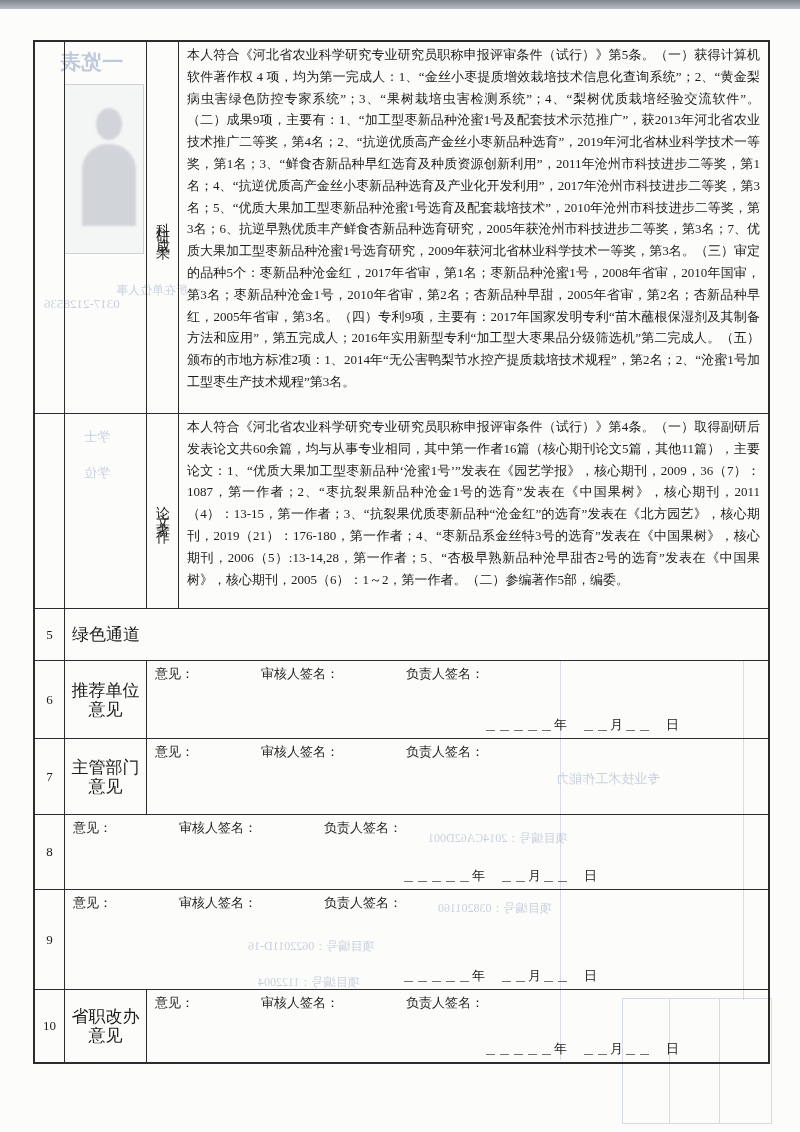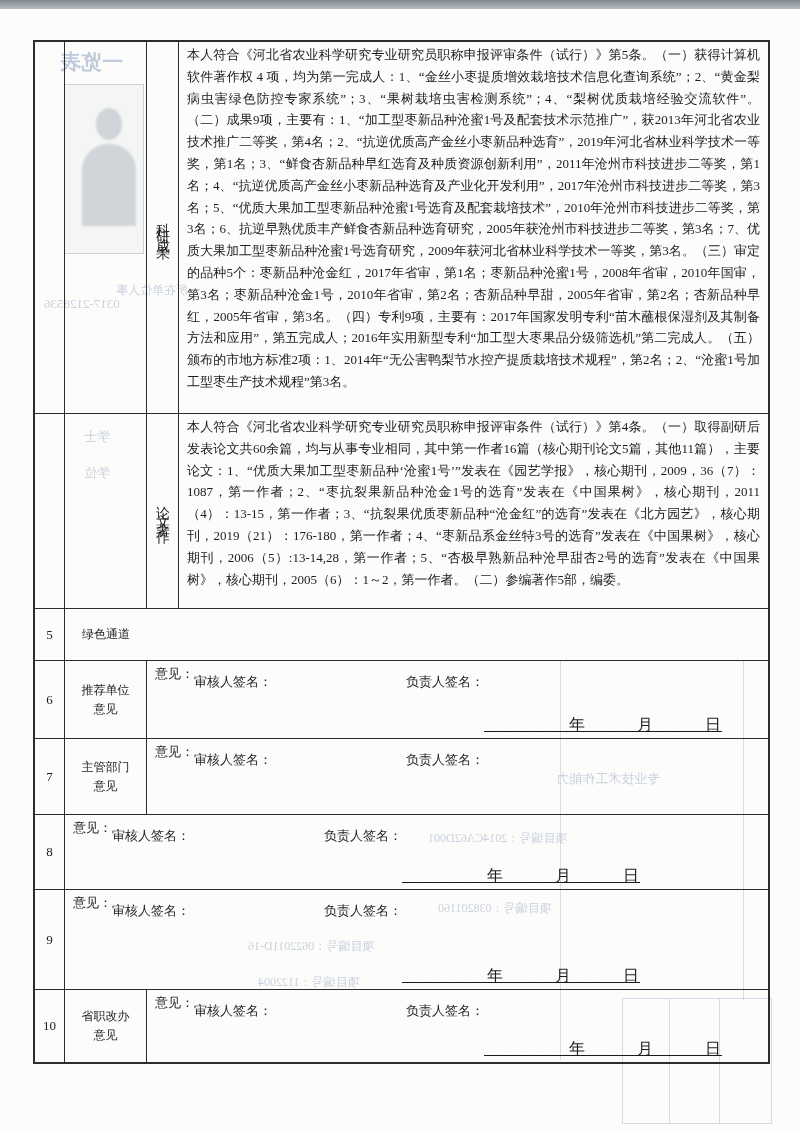--- a/index.html
+++ b/index.html
@@ -43,35 +43,35 @@
   
   .form-table{position:absolute;left:33px;top:40px;width:737px;z-index:1;
        border:2px solid #2c2c2e;box-sizing:border-box;}
   .trow{display:flex;border-bottom:1px solid #2c2c2e;box-sizing:border-box;}
   .trow:last-child{border-bottom:none;}
   .cell{border-right:1px solid #2c2c2e;box-sizing:border-box;}
   .cell:last-child{border-right:none;}
   .cell.num{width:30px;display:flex;align-items:center;justify-content:center;
        font-size:13px;flex:none;}
   .cell.side{width:82px;display:flex;align-items:center;justify-content:center;
-       text-align:center;white-space:pre-line;font-size:12px;line-height:19px;
+       text-align:center;white-space:pre-line;font-size:17px;line-height:19px;
        padding:2px;flex:none;}
   .cell.vlabel{width:32px;display:flex;align-items:center;justify-content:center;
        flex:none;}
   .vtext{writing-mode:vertical-rl;text-orientation:upright;letter-spacing:8px;
        font-size:14px;}
   .cell.content{flex:1;padding:2px 8px;font-size:13px;line-height:21.8px;
        overflow:hidden;}
   .just{text-align:justify;}
   .opinion{display:flex;flex-direction:row;padding:6px 8px 8px;
        font-size:13.5px;line-height:20px;}
-  .sign-row{display:flex;margin-top:8px;}
+  .sign-row{display:flex;text-align:center;}
   .sign-row .sg1{width:212px;}
   .date-row{margin-top:auto;text-align:center;padding-right:20px;
-       letter-spacing:1px;font-size:16px;text-decoration:underline;}
+       letter-spacing:1px;font-size:13px;}
   .h372{height:372px;} .h195{height:195px;} .h52{height:52px;}
   .h78{height:78px;} .h76{height:76px;} .h75{height:75px;}
   .h100{height:100px;} .h72{height:72px;}
 </style>
 </head>
 <body>
 
 <div class="page">
   <div class="scan-band"></div>
 

